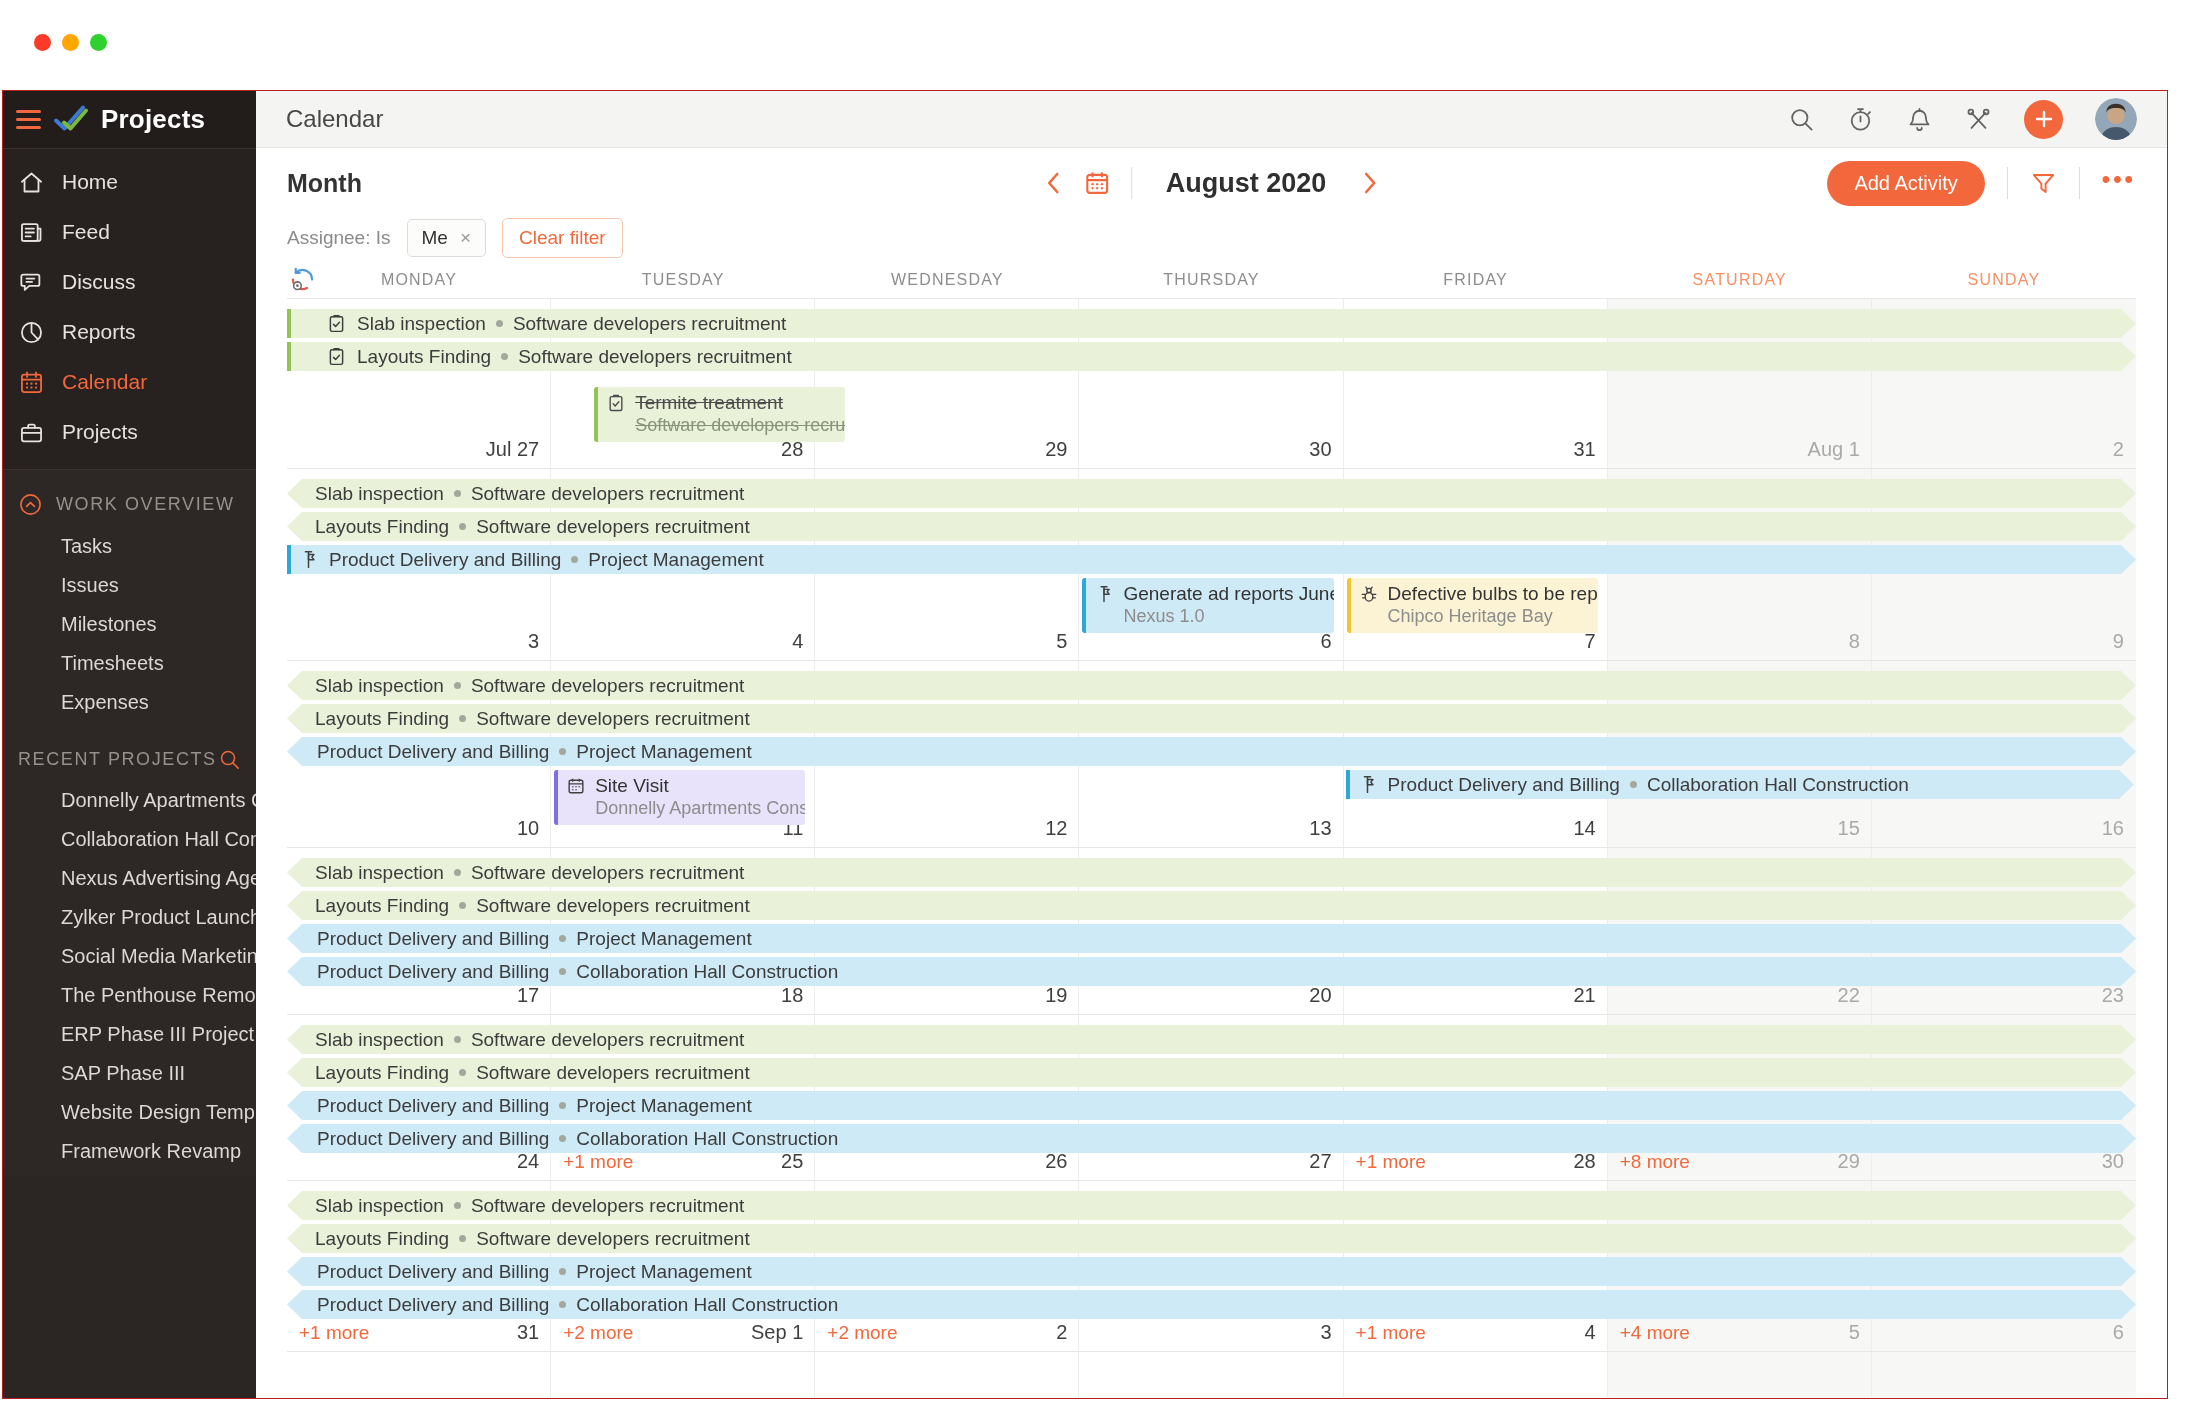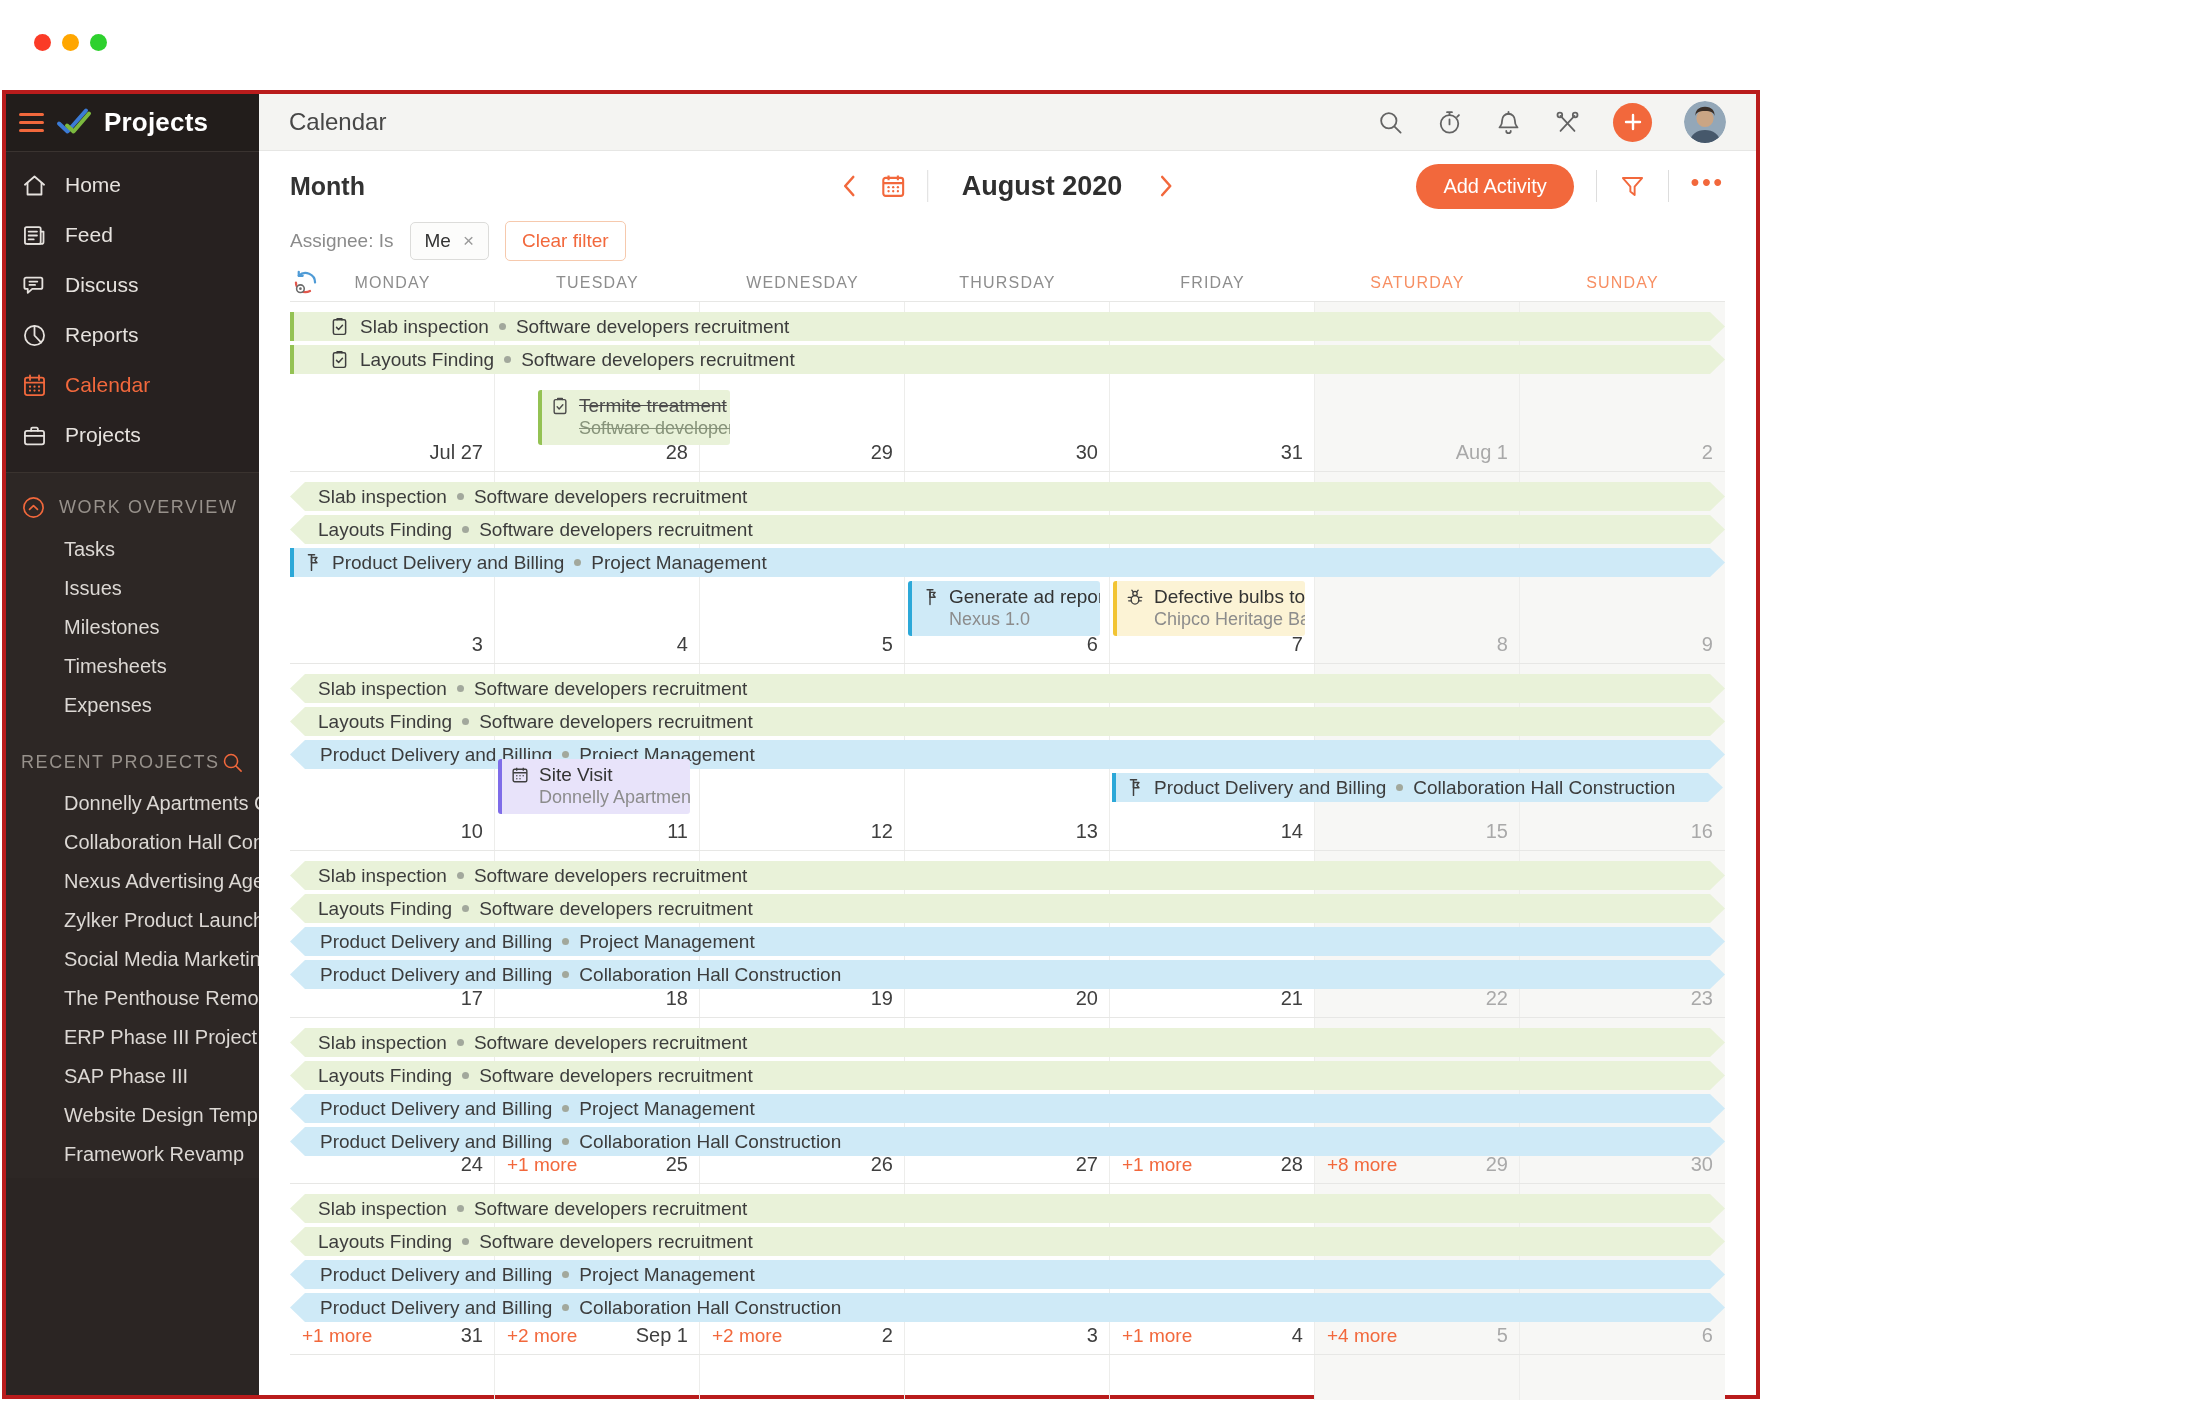--- a/index.html
+++ b/index.html
@@ -6,21 +6,21 @@
   html,body { background:#fff; }
   body { font-family:"Liberation Sans", sans-serif; }
   .page { position:relative; width:2200px; height:1403px; background:#fff; overflow:hidden; }
 
   
   .dots { position:absolute; top:34px; left:34px; display:flex; gap:11px; }
   .dot { width:17px; height:17px; border-radius:50%; }
   .dot.red { background:#fb3b27; } .dot.orange { background:#ffa600; } .dot.green { background:#2ed12e; }
 
   
-  .app { position:absolute; left:2px; top:90px; width:1758px; height:1309px; display:flex; border:4px solid #b91c1c; background:#fff; }
+  .app { position:absolute; left:2px; top:90px; width:2166px; height:1309px; display:flex; border:1px solid #b91c1c; background:#fff; }
 
   
   .sidebar { width:253px; flex-shrink:0; background:#2b2523; color:#e7e3df; display:flex; flex-direction:column; overflow:hidden; }
   .sidebar-header { height:58px; flex-shrink:0; background:#221d1b; display:flex; align-items:center; padding:0 13px; gap:12px; border-bottom:1px solid #3a3330; }
   .burger { display:flex; flex-direction:column; gap:5px; cursor:pointer; }
   .burger span { display:block; width:25px; height:3px; background:var(--accent); border-radius:2px; }
   .logo-mark { width:36px; height:31px; }
   .logo-text { color:#fff; font-size:26px; font-weight:700; letter-spacing:.2px; }
   .side-nav { padding:8px 0 12px; border-bottom:1px solid #3a332f; background:#272120; }
   .side-item { height:50px; display:flex; align-items:center; gap:17px; padding:0 15px; font-size:21px; color:#e6e2de; cursor:pointer; }
@@ -477,21 +477,21 @@
                 </div>
                 <div class="bar blue start" style="top: 109px; left: calc(57.1428% + 2px); width: calc(42.8571% - 4px);">
                   <span class="ev-icon"><svg viewBox="0 0 24 24" fill="none" stroke="currentColor" stroke-width="1.7" stroke-linecap="round" stroke-linejoin="round">
                       <path d="M12 3.2V21M8.5 3.2h7"></path>
                       <path d="M12 6.4h6.2l-2.4 2.9 2.4 2.9H12z"></path>
                     </svg></span>
                   <span class="ev-title">Product Delivery and Billing</span>
                   <span class="dot-sep"></span>
                   <span class="ev-project">Collaboration Hall Construction</span>
                 </div>
-                <div class="box purple" style="top: 95px; left: calc(14.2857% + 3px); width: calc(14.2857% - 13px);">
+                <div class="box purple" style="top: 109px; left: calc(14.2857% + 3px); width: calc(14.2857% - 13px);">
                   <div class="box-title">
                     <span class="ev-icon"><svg viewBox="0 0 24 24" fill="none" stroke="currentColor" stroke-width="1.7">
                         <rect x="3.8" y="5" width="16.4" height="15" rx="1.8"></rect>
                         <path d="M8 3.2V7M16 3.2V7M3.8 9.4h16.4"></path>
                         <g fill="currentColor" stroke="none">
                           <circle cx="8.2" cy="13" r=".9"></circle>
                           <circle cx="12" cy="13" r=".9"></circle>
                           <circle cx="15.8" cy="13" r=".9"></circle>
                           <circle cx="8.2" cy="16.4" r=".9"></circle>
                           <circle cx="12" cy="16.4" r=".9"></circle>

